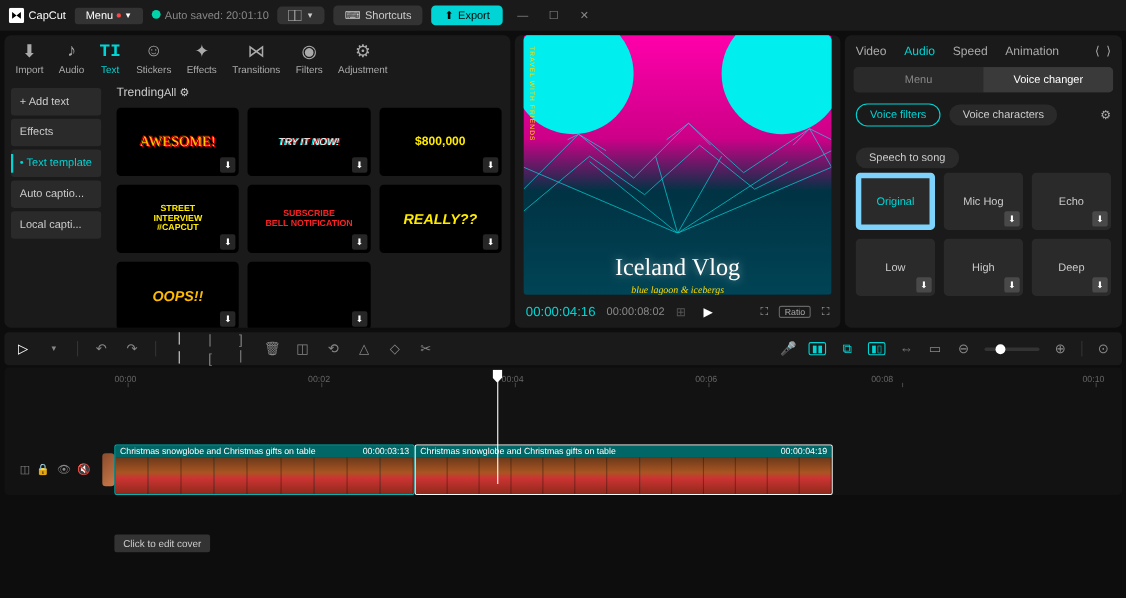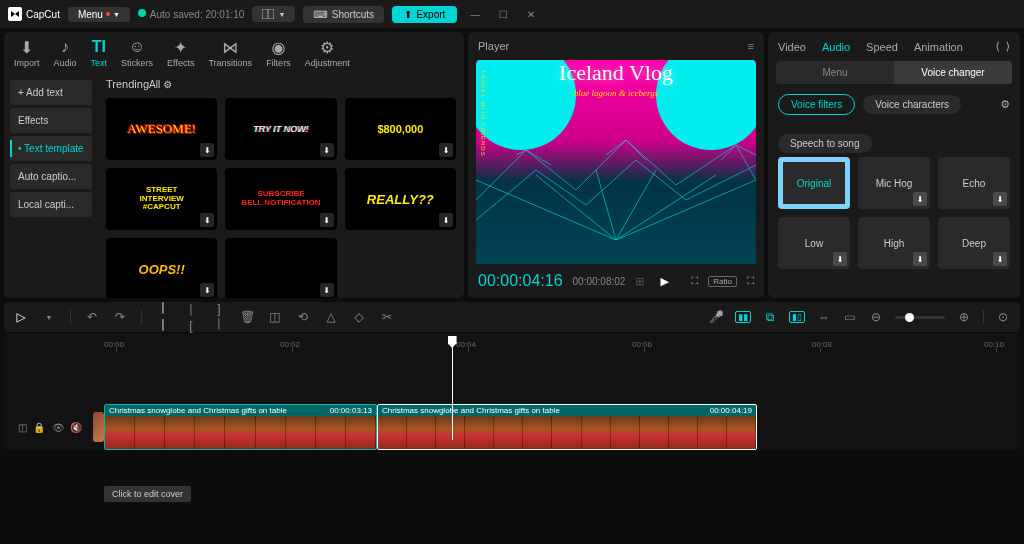--- a/index.html
+++ b/index.html
@@ -35,32 +35,32 @@
 .dl-icon{position:absolute;bottom:3px;right:3px;width:14px;height:14px;background:rgba(255,255,255,.15);border-radius:2px;display:flex;align-items:center;justify-content:center;font-size:8px;color:#fff}
 .t1{font-family:Impact;color:#ffcc00;font-size:13px;text-shadow:1px 1px 0 #ff0000,-1px -1px 0 #ff0000}
 .t2{color:#fff;font-size:9px;font-style:italic;text-shadow:1px 0 0 #f00,-1px 0 0 #0ff}
 .t3{color:#ffeb00;font-size:11px;font-weight:bold}
 .t4{color:#ffeb00;font-size:8px;font-weight:bold;text-align:center;line-height:1.1}
 .t5{color:#ff2222;font-size:8px;font-weight:bold;text-align:center;line-height:1.1}
 .t6{color:#ffeb00;font-size:13px;font-style:italic;font-weight:bold}
 .t7{color:#ffbb00;font-size:13px;font-style:italic;font-weight:bold}
 .player-panel{width:296px;background:#1a1a1a;border-radius:6px;margin:4px 2px 2px 2px;display:flex;flex-direction:column}
 .player-head{padding:8px 10px;display:flex;justify-content:space-between;align-items:center;font-size:11px;color:#aaa}
-.player-viewport{flex:1;margin:0 8px;background:linear-gradient(135deg,#1a3a3a,#0a1a2a);border-radius:3px;position:relative;overflow:hidden;display:flex;align-items:flex-start;justify-content:center}
+.player-viewport{flex:1;margin:0 8px;background:linear-gradient(135deg,#1a3a3a,#0a1a2a);border-radius:3px;position:relative;overflow:hidden;display:flex;align-items:flex-end;justify-content:center}
 .vw-bg{position:absolute;inset:0;background:linear-gradient(180deg,#ff00aa 0%,#cc0088 40%,#003344 60%,#004455 100%)}
 .vw-circle{position:absolute;border-radius:50%;background:#00eeee}
 .vw-c1{width:110px;height:110px;top:-20px;left:-10px}
 .vw-c2{width:110px;height:110px;top:-20px;right:-10px}
 .vw-lines{position:absolute;inset:0}
 .vw-title{position:relative;z-index:2;text-align:center}
 .vw-main{font-family:Georgia,serif;color:#fff;font-size:22px;text-shadow:0 0 8px rgba(255,255,255,.5)}
 .vw-sub{font-family:cursive;color:#ffd700;font-size:9px;font-style:italic;margin-top:2px}
 .vw-side{position:absolute;left:4px;top:10px;writing-mode:vertical-rl;font-size:6px;color:#ffd700;letter-spacing:1px}
 .player-ctrl{padding:8px 10px;display:flex;align-items:center;gap:10px}
-.time-cur{color:#00d4d4;font-size:16px}
+.time-cur{color:#00d4d4;font-size:12px}
 .time-dur{color:#888;font-size:10px}
 .play-btn{color:#fff;font-size:11px;margin-left:6px}
 .player-ctrl-right{margin-left:auto;display:flex;gap:10px;color:#aaa;font-size:10px;align-items:center}
 .ratio-box{border:1px solid #666;padding:0 4px;font-size:8px;border-radius:2px}
 .right-panel{flex:1;background:#1a1a1a;border-radius:6px;margin:4px 4px 2px 2px;display:flex;flex-direction:column}
 .prop-tabs{display:flex;padding:8px 10px;gap:16px;font-size:11px;align-items:center}
 .prop-tab{color:#aaa;cursor:pointer}
 .prop-tab.active{color:#00d4d4}
 .prop-more{margin-left:auto;color:#aaa;display:flex;gap:6px;align-items:center}
 .sub-tabs{display:flex;margin:0 8px;background:#2a2a2a;border-radius:4px;overflow:hidden}
@@ -142,21 +142,21 @@
         <div class="tool-tab">
           <div class="ico">⬇</div>
           <div>Import</div>
         </div>
         <div class="tool-tab">
           <div class="ico">♪</div>
           <div>Audio</div>
         </div>
         <div class="tool-tab active">
           <div class="ico">
-            <span style="font-family:Liberation Sans, sans-serif;font-weight:bold">TI</span>
+            <span style="font-family:Liberation Mono, monospace;font-weight:bold">TI</span>
           </div>
           <div>Text</div>
         </div>
         <div class="tool-tab">
           <div class="ico">☺</div>
           <div>Stickers</div>
         </div>
         <div class="tool-tab">
           <div class="ico">✦</div>
           <div>Effects</div>
@@ -222,24 +222,20 @@
             <div class="template-card">
               <div class=""></div>
               <div class="dl-icon">⬇</div>
             </div>
           </div>
       </div>
     </div>
   </div>
 
   <div class="player-panel">
-    <div class="player-head">
-      <span>Player</span>
-      <span style="color:#888">≡</span>
-    </div>
     <div class="player-viewport">
       <div class="vw-bg"></div>
       <div class="vw-circle vw-c1"></div>
       <div class="vw-circle vw-c2"></div>
       <svg class="vw-lines" viewBox="0 0 280 180" preserveAspectRatio="none">
         <g stroke="#00eeee" stroke-width="0.7" fill="none" opacity="0.8">
           <path d="M0 140 L50 90 L100 130 L150 80 L200 125 L260 85 L280 120"></path>
           <path d="M0 160 L60 110 L110 145 L160 100 L210 140 L280 105"></path>
           <path d="M0 120 L140 180 M60 115 L140 180 M120 110 L140 180 M180 110 L140 180 M240 115 L140 180 M280 120 L140 180"></path>
           <path d="M40 95 L50 90 L75 105 M130 95 L150 80 L170 100 M245 100 L260 85 L280 95"></path>
@@ -332,21 +328,21 @@
 <div class="timeline">
   <div class="ruler" id="ruler">
       <span class="ruler-mark" style="left: 0px;">00:00</span>
       <div class="ruler-tick" style="left: 12px;"></div>
       <span class="ruler-mark" style="left: 176px;">00:02</span>
       <div class="ruler-tick" style="left: 188px;"></div>
       <span class="ruler-mark" style="left: 352px;">00:04</span>
       <div class="ruler-tick" style="left: 364px;"></div>
       <span class="ruler-mark" style="left: 528px;">00:06</span>
       <div class="ruler-tick" style="left: 540px;"></div>
-      <span class="ruler-mark" style="left: 708px;">00:08</span>
+      <span class="ruler-mark" style="left: 688px;">00:08</span>
       <div class="ruler-tick" style="left: 716px;"></div>
       <span class="ruler-mark" style="left: 880px;">00:10</span>
       <div class="ruler-tick" style="left: 892px;"></div>
     </div>
   <div class="playhead" id="playhead" style="left: 447.6px;">
       <div class="playhead-head"></div>
     </div>
   <div class="track-area">
     <div class="track-ctrls">
       <span>◫</span>

